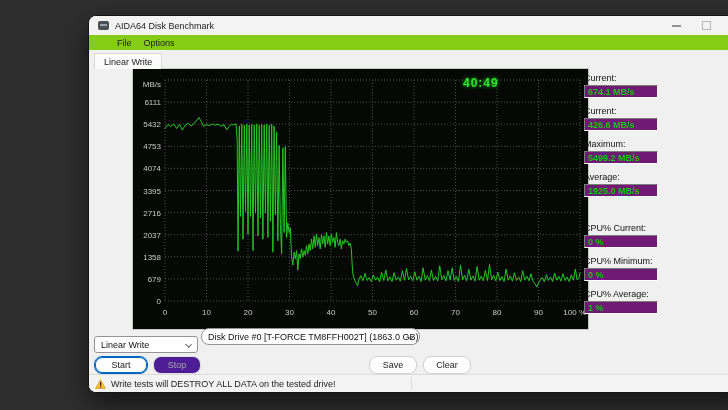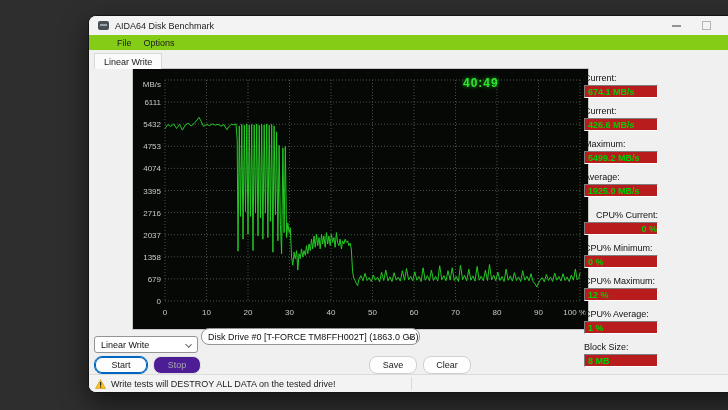--- a/index.html
+++ b/index.html
@@ -32,23 +32,23 @@
   .chart { position:absolute; left:5px; top:52px; width:457px; height:262px;
     background:#060806; border:1px solid #c8c8c8;margin-left:38px; }
   .chart svg { position:absolute; left:0; top:0; }
   .timer { position:absolute; left:330px; top:7px; width:76px; text-align:left;
     font-size:12px; font-weight:bold; letter-spacing:1px; color:#2de62d;
     text-shadow:0 0 4px rgba(40,230,40,.8); }
 
   
   .stats { position:absolute; left:495px; top:57px; width:74px; }
   .stat-group { margin-bottom:8px; }
-  .stat-group.gap-before { margin-top:13px;text-align:right; }
+  .stat-group.gap-before { margin-top:26px; }
   .stat-label { font-size:9px; color:#111; margin-bottom:2px; white-space:nowrap; }
-  .stat-value { height:13px; background:#b91c1c; color:#00cf00; font-size:9px; font-weight:bold;
+  .stat-value { height:13px; background:#701a75; color:#00cf00; font-size:9px; font-weight:bold;
     line-height:12px; padding-left:3px; white-space:nowrap;
     border-top:1px solid #7d7d7d; border-left:1px solid #7d7d7d;
     border-bottom:1px solid #ffffff; border-right:1px solid #ffffff; }
 
   
   .combo { position:absolute; height:17px; background:#fff; border:1px solid #949494;
     border-radius:3px; font-size:9px; color:#111; display:flex; align-items:center;
     padding:0 16px 0 6px; white-space:nowrap; overflow:hidden; }
   .combo .chev { position:absolute; right:6px; top:5px; width:5px; height:5px;
     border-right:1px solid #555; border-bottom:1px solid #555; transform:rotate(45deg) scale(1,.9); }
@@ -174,30 +174,22 @@
       </div>
       <div class="stat-group gap-before">
         <div class="stat-label">CPU% Current:</div>
         <div class="stat-value">0 %</div>
       </div>
       <div class="stat-group">
         <div class="stat-label">CPU% Minimum:</div>
         <div class="stat-value">0 %</div>
       </div>
       <div class="stat-group">
-        <div class="stat-label">CPU% Maximum:</div>
-        <div class="stat-value">12 %</div>
-      </div>
-      <div class="stat-group">
         <div class="stat-label">CPU% Average:</div>
         <div class="stat-value">1 %</div>
-      </div>
-      <div class="stat-group">
-        <div class="stat-label">Block Size:</div>
-        <div class="stat-value">8 MB</div>
       </div>
     </div>
 
   <div class="combo" id="combo-test">
     <span>Linear Write</span>
     <span class="chev"></span>
   </div>
   <div class="combo" id="combo-drive">
     <span>Disk Drive #0  [T-FORCE TM8FFH002T]  (1863.0 GB)</span>
     <span class="chev"></span>

